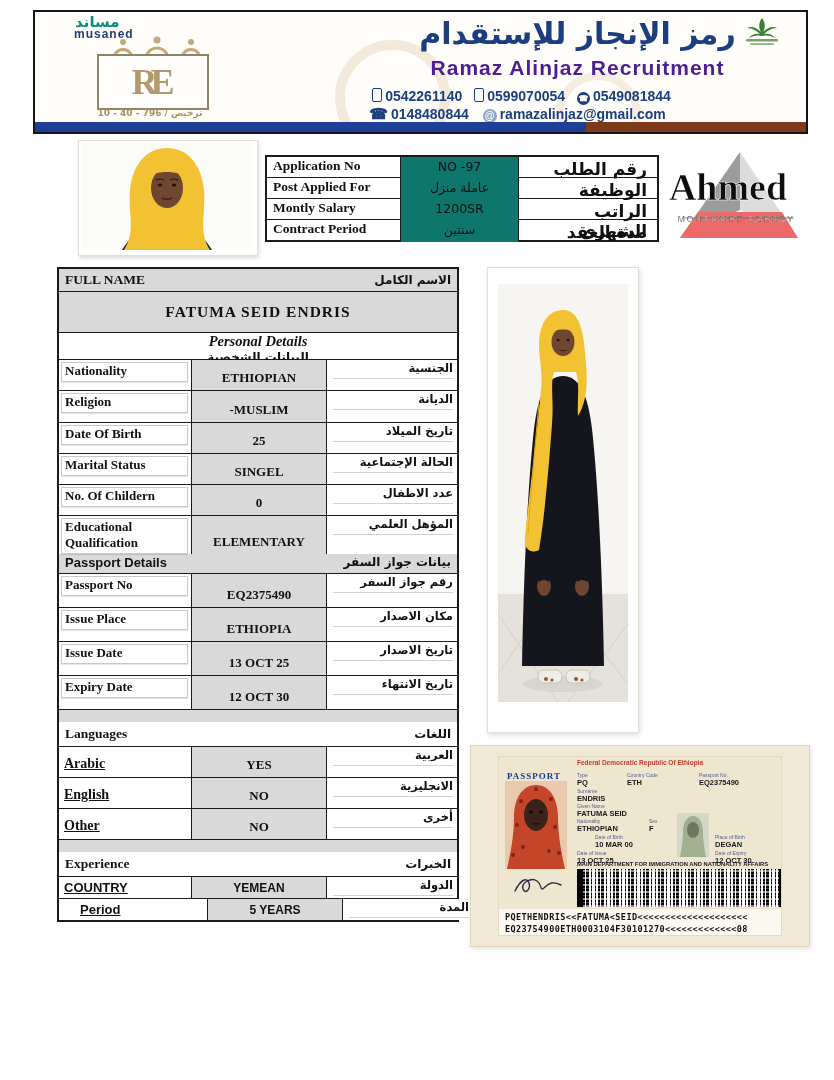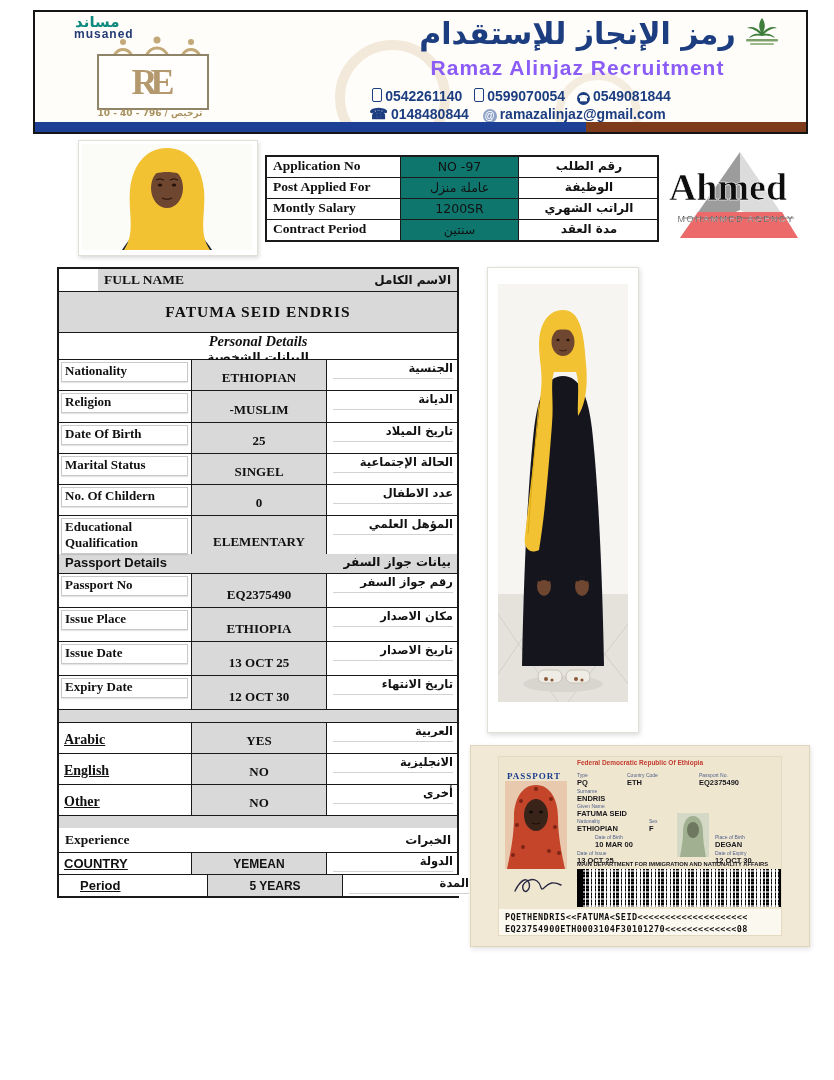--- a/index.html
+++ b/index.html
@@ -17,21 +17,21 @@
   #ministry{right:14px;top:2px;width:60px;text-align:center;}
   #relogo-fig{left:58px;top:24px;}
   #relogo-box{left:62px;top:42px;width:108px;height:52px;border:2px solid #8f8468;background:rgba(255,255,255,.6);
               display:flex;align-items:center;justify-content:center;}
   #relogo-box .mono{font-family:"Liberation Serif",serif;font-weight:bold;font-size:36px;color:#b3996d;letter-spacing:-7px;line-height:1;padding-right:7px;}
   #license{left:20px;top:96px;width:190px;text-align:center;font-family:"DejaVu Sans",sans-serif;
            font-size:9px;font-weight:bold;color:#a8905f;direction:rtl;}
   #title-ar{left:320px;top:4px;width:445px;text-align:center;font-family:"DejaVu Sans",sans-serif;
             direction:rtl;font-weight:bold;font-size:30px;color:#1c3e80;}
   #title-en{left:320px;top:44px;width:445px;text-align:center;font-family:"Liberation Sans",sans-serif;
-            font-weight:bold;font-size:21px;color:#8b5cf6;letter-spacing:1px;}
+            font-weight:bold;font-size:21px;color:#4c1d95;letter-spacing:1px;}
   #contacts{left:195px;top:76px;width:575px;text-align:center;font-family:"Liberation Sans",sans-serif;
             font-weight:bold;color:#1c3e80;font-size:14px;line-height:17px;}
   .micon{display:inline-block;width:8px;height:12px;border:1.5px solid #1c3e80;border-radius:2px;margin:0 3px -1px 8px;}
   .wicon{display:inline-block;width:13px;height:13px;border-radius:50%;background:#1c3e80;color:#fff;
          font-size:8px;line-height:13px;text-align:center;margin:0 3px -2px 8px;}
   .ticon{font-size:15px;margin-right:3px;}
   .aticon{display:inline-block;width:14px;height:14px;border-radius:50%;background:#8fa3c8;color:#fff;
           font-size:10px;line-height:14px;text-align:center;margin:0 3px -2px 10px;font-family:"Liberation Sans",sans-serif;}
   #hbar{left:0;bottom:0;width:100%;height:10px;
         background:linear-gradient(90deg,#1e3f96 0,#1e3f96 71.5%,#7d3b1c 71.5%,#7d3b1c 100%);}
@@ -41,30 +41,30 @@
             box-shadow:1px 2px 4px rgba(0,0,0,.15);}
   #portrait svg{position:absolute;left:3px;top:3px;}
 
   
   #apptbl{left:265px;top:155px;width:390px;border:2px solid #1a1a1a;background:#fff;}
   .arow{display:grid;grid-template-columns:134px 118px 134px;border-top:1px solid #1a1a1a;height:20px;}
   .arow:first-child{border-top:none;}
   .a-en{font-weight:bold;font-size:13.5px;padding:1px 0 0 6px;border-right:1px solid #1a1a1a;}
   .a-val{background:#0f766e;border-right:1px solid #1a1a1a;text-align:center;font-size:12.5px;padding-top:2px;
          font-family:"DejaVu Sans",sans-serif;}
-  .a-ar{direction:rtl;font-family:"DejaVu Sans",sans-serif;font-weight:bold;font-size:12px;padding:2px 6px 0 12px;text-align:center;}
+  .a-ar{direction:rtl;font-family:"DejaVu Sans",sans-serif;font-weight:bold;font-size:17px;padding:2px 6px 0 12px;}
 
   
   #ahmed{left:648px;top:148px;width:164px;height:100px;}
 
   
   #mtbl{left:57px;top:267px;width:398px;border:2px solid #1a1a1a;background:#fff;}
   .mrow{display:grid;grid-template-columns:133px 135px 130px;border-top:1px solid #1a1a1a;}
   .hdrrow{display:flex;justify-content:space-between;align-items:center;padding:0 6px;border-top:1px solid #1a1a1a;}
-  #mtbl > div:first-child{border-top:none;margin-left:39px;}
+  #mtbl > div:first-child{border-top:none;}
   .gray{background:#d9d9d9;}
   .fn-en{font-weight:bold;font-size:13.5px;}
   .fn-ar{direction:rtl;font-family:"DejaVu Sans",sans-serif;font-weight:bold;font-size:12px;}
   .namerow{background:#d9d9d9;display:flex;align-items:center;justify-content:center;border-top:1px solid #1a1a1a;
            font-weight:bold;font-size:15.5px;letter-spacing:1px;}
   .ital .fn-en{font-style:italic;font-size:14.5px;}
   .ital .fn-ar{}
   .sans .fn-en{font-family:"Liberation Sans",sans-serif;font-size:13px;}
   .c-en{background:#fff;border-right:1px solid #1a1a1a;padding:2px 3px 0 2px;}
   .c-val{background:#d9d9d9;border-right:1px solid #1a1a1a;display:flex;align-items:flex-end;justify-content:center;
@@ -320,20 +320,24 @@
       <div class="c-en">
           <span class="labelbox">Expiry Date</span>
         </div>
       <div class="c-val">12 OCT 30</div>
       <div class="c-ar">
           <span class="ar-line">تاريخ الانتهاء</span>
         </div>
     </div>
 
     <div class="strip"></div>
+    <div class="hdrrow" style="height:24px;background:#fff;border-top:none;">
+      <span class="fn-en">Languages</span>
+      <span class="fn-ar">اللغات</span>
+    </div>
 
     <div class="mrow" style="height:30px;">
       <div class="plainlab">Arabic</div>
       <div class="c-val">YES</div>
       <div class="c-ar">
           <span class="ar-line">العربية</span>
         </div>
     </div>
     <div class="mrow" style="height:30px;">
       <div class="plainlab">English</div>

